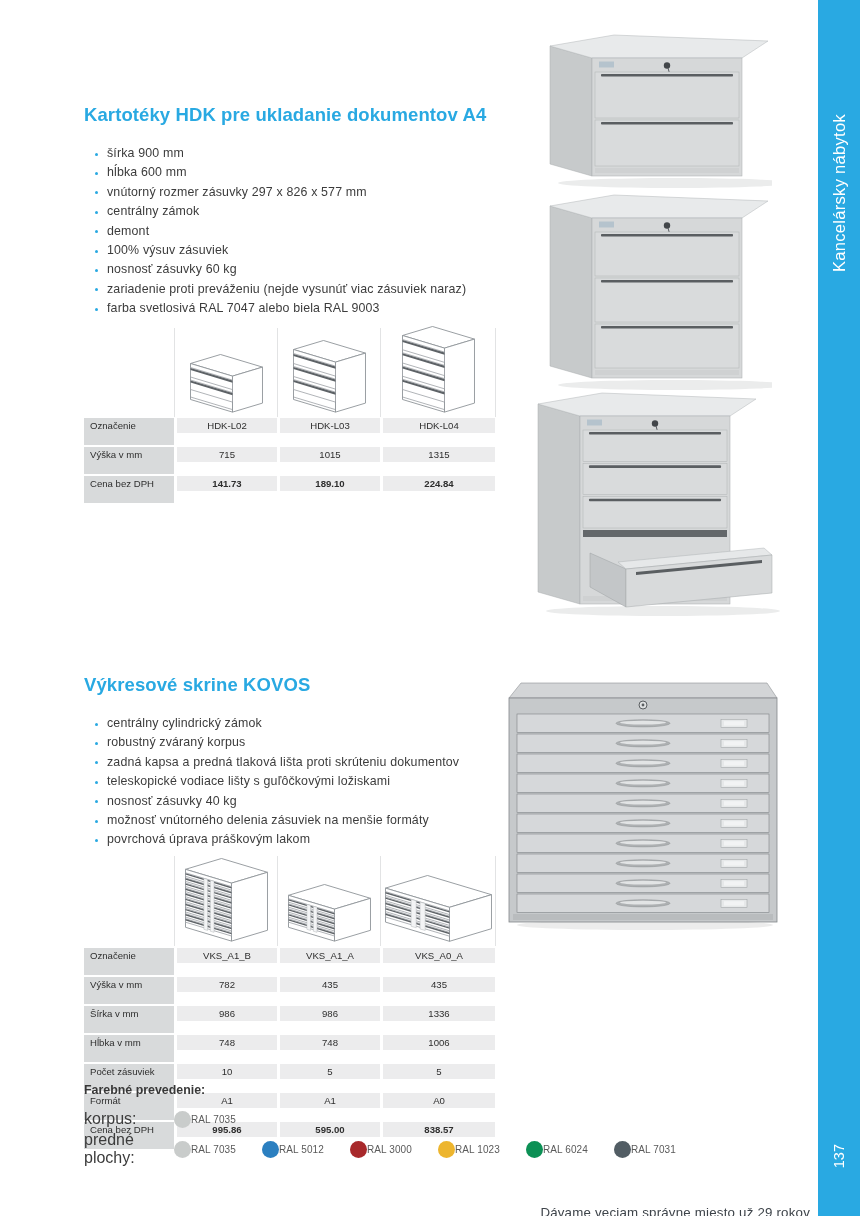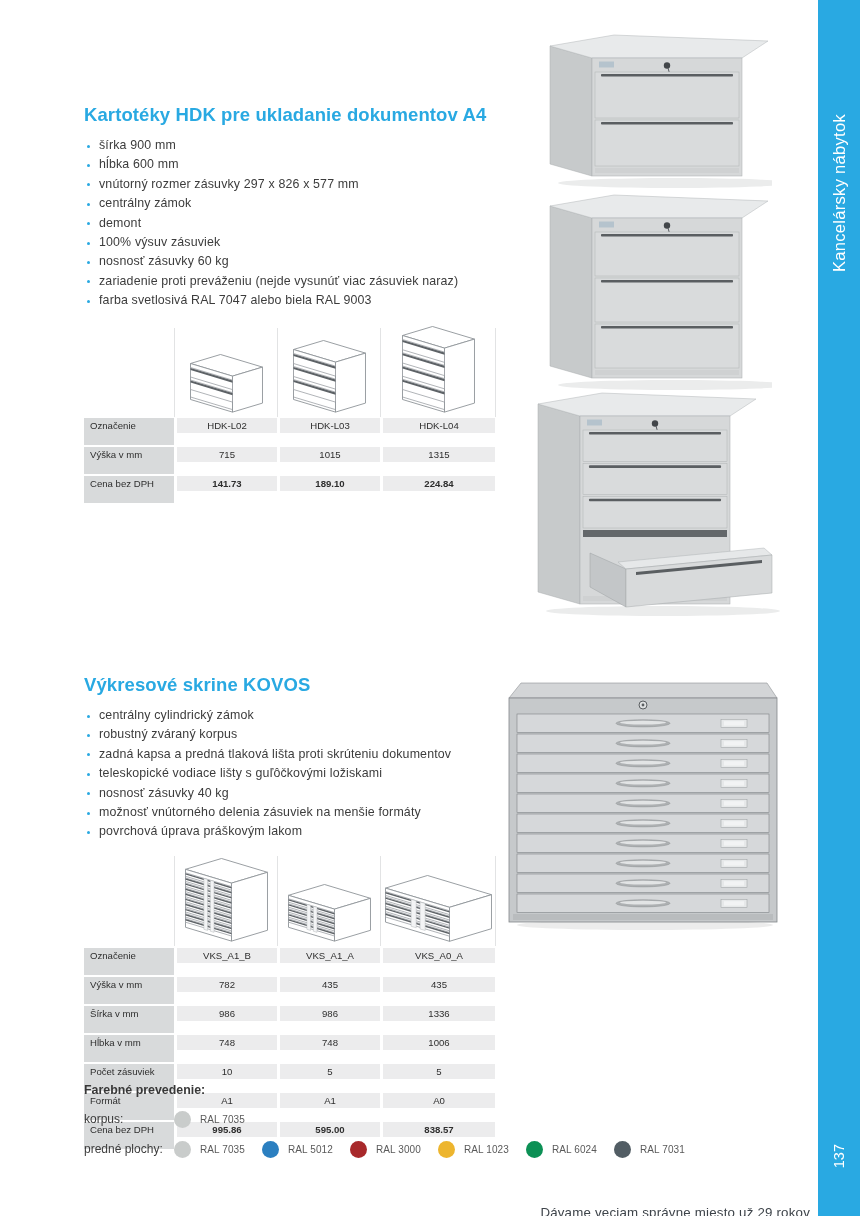--- a/index.html
+++ b/index.html
@@ -5,21 +5,21 @@
   html,body{margin:0;padding:0;background:#fff;}
   .page{position:relative;width:860px;height:1216px;background:#fff;overflow:hidden;
         font-family:"Liberation Sans", sans-serif;}
 
   
   .sec-title{position:absolute;margin:0;font-size:18.5px;font-weight:bold;color:#29A9E2;letter-spacing:.1px;}
   #title1{left:84px;top:104px;}
   #title2{left:84px;top:674px;}
 
   
-  .bullets{position:absolute;margin:0;padding:0;list-style:none;}
+  .bullets{position:absolute;margin:8px;padding:0;list-style:none;}
   #bullets1{left:84px;top:136px;}
   #bullets2{left:84px;top:706px;}
   .bullets li{font-size:12.4px;line-height:19.4px;color:#3c3c3c;padding-left:15px;position:relative;letter-spacing:.15px;}
   .bullets li::before{content:"";position:absolute;left:3px;top:8.5px;width:3px;height:3px;border-radius:50%;background:#29A9E2;}
 
   
   .iso-strip{position:absolute;display:flex;border-left:1px solid #e2e3e4;}
   #strip1{left:174px;top:328px;width:321px;height:89px;}
   #strip2{left:174px;top:856px;width:321px;height:90px;}
   .iso-cell{height:100%;display:flex;align-items:flex-end;justify-content:center;
@@ -41,24 +41,24 @@
   #photo1{left:540px;top:30px;}
   #photo2{left:540px;top:190px;}
   #photo3{left:528px;top:388px;}
   #kovosphoto{left:497px;top:676px;}
 
   
   .colors-title{position:absolute;left:84px;top:1083px;font-size:12.4px;font-weight:bold;color:#383838;}
   .color-row{position:absolute;left:84px;display:flex;align-items:center;height:18px;}
   #colorrow1{top:1110px;}
   #colorrow2{top:1140px;}
-  .row-label{width:90px;font-size:12px;color:#3c3c3c;}
+  .row-label{width:90px;font-size:16px;color:#3c3c3c;}
   .swatch-group{display:flex;align-items:center;width:88px;}
   .swatch{width:17px;height:17px;border-radius:50%;display:inline-block;flex:none;}
-  .swatch-label{font-size:10px;color:#5a5a5a;margin-left:9px;letter-spacing:.1px;white-space:nowrap;}
+  .swatch-label{font-size:10px;color:#5a5a5a;letter-spacing:.1px;white-space:nowrap;}
 
   
   .footer{position:absolute;top:1205px;right:50px;font-size:13.3px;color:#3e444a;letter-spacing:.2px;}
 
   
   .sidebar{position:absolute;top:0;right:0;width:42px;height:1216px;background:#29A9E2;}
   .vwrap{position:absolute;width:42px;display:flex;justify-content:center;align-items:center;}
   #catwrap{top:88px;height:210px;}
   #pagewrap{top:1124px;height:64px;}
   .vtext{writing-mode:vertical-rl;transform:rotate(180deg);color:#fff;}

